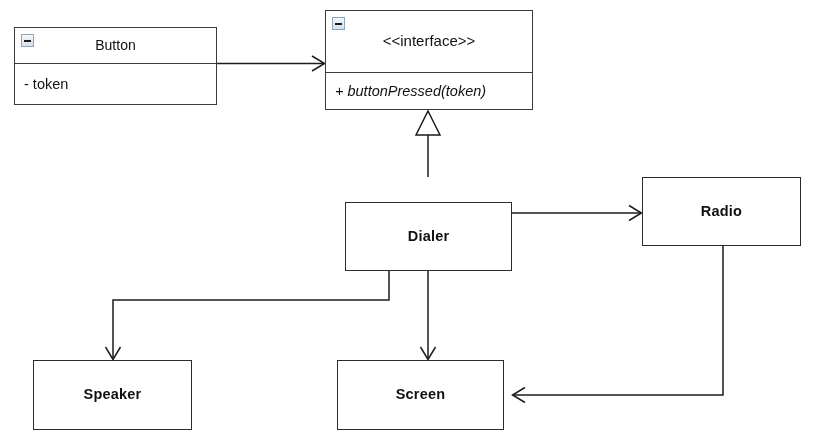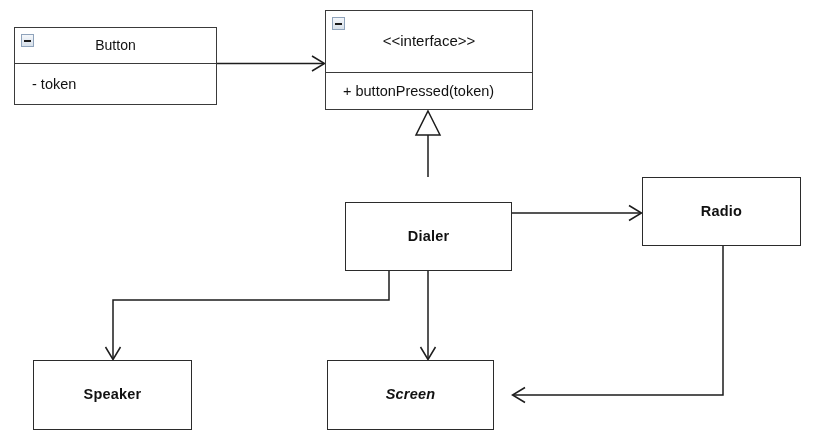--- a/index.html
+++ b/index.html
@@ -59,21 +59,20 @@
   }
   .stereotype {
     display: block;
     font-size: 15px;
     color: #111111;
     line-height: 1.22;
   }
   .attr {
     font-size: 14.5px;
     color: #111111;
-    margin-left: 8px;
   }
   
   .collapse-icon {
     position: absolute;
     left: 6px;
     top: 6px;
     width: 13px;
     height: 13px;
     box-sizing: border-box;
     border: 1px solid #8fa3bb;
@@ -166,21 +165,21 @@
     <div class="compartment left" style="height:40px;">
       <span class="attr">- token</span>
     </div>
   </div>
 
   <div class="uml-box" style="left:325px; top:10px; width:208px; height:100px;">
     <div class="compartment divider" style="height:62px; justify-content:center;">
       <span class="collapse-icon"></span>
       <span class="stereotype">&lt;&lt;interface&gt;&gt;</span>
     </div>
-    <div class="compartment left" style="height:36px;">
+    <div class="compartment left" style="height:36px;font-style:italic;">
       <span class="attr">+ buttonPressed(token)</span>
     </div>
   </div>
 
   <div class="uml-box thin" style="left:345px; top:177px; width:167px; height:69px;margin-top:25px;">
     <div class="compartment" style="height:100%;">
       <span class="cls-name bold">Dialer</span>
     </div>
   </div>
 
@@ -189,19 +188,19 @@
       <span class="cls-name bold">Speaker</span>
     </div>
   </div>
 
   <div class="uml-box thin" style="left:642px; top:177px; width:159px; height:69px;">
     <div class="compartment" style="height:100%;">
       <span class="cls-name bold">Radio</span>
     </div>
   </div>
 
-  <div class="uml-box thin" style="left:327px; top:360px; width:167px; height:70px;font-style:italic;">
+  <div class="uml-box thin" style="left:337px; top:360px; width:167px; height:70px;">
     <div class="compartment" style="height:100%;">
       <span class="cls-name bold">Screen</span>
     </div>
   </div>
 
 </div>
 
 </body></html>

